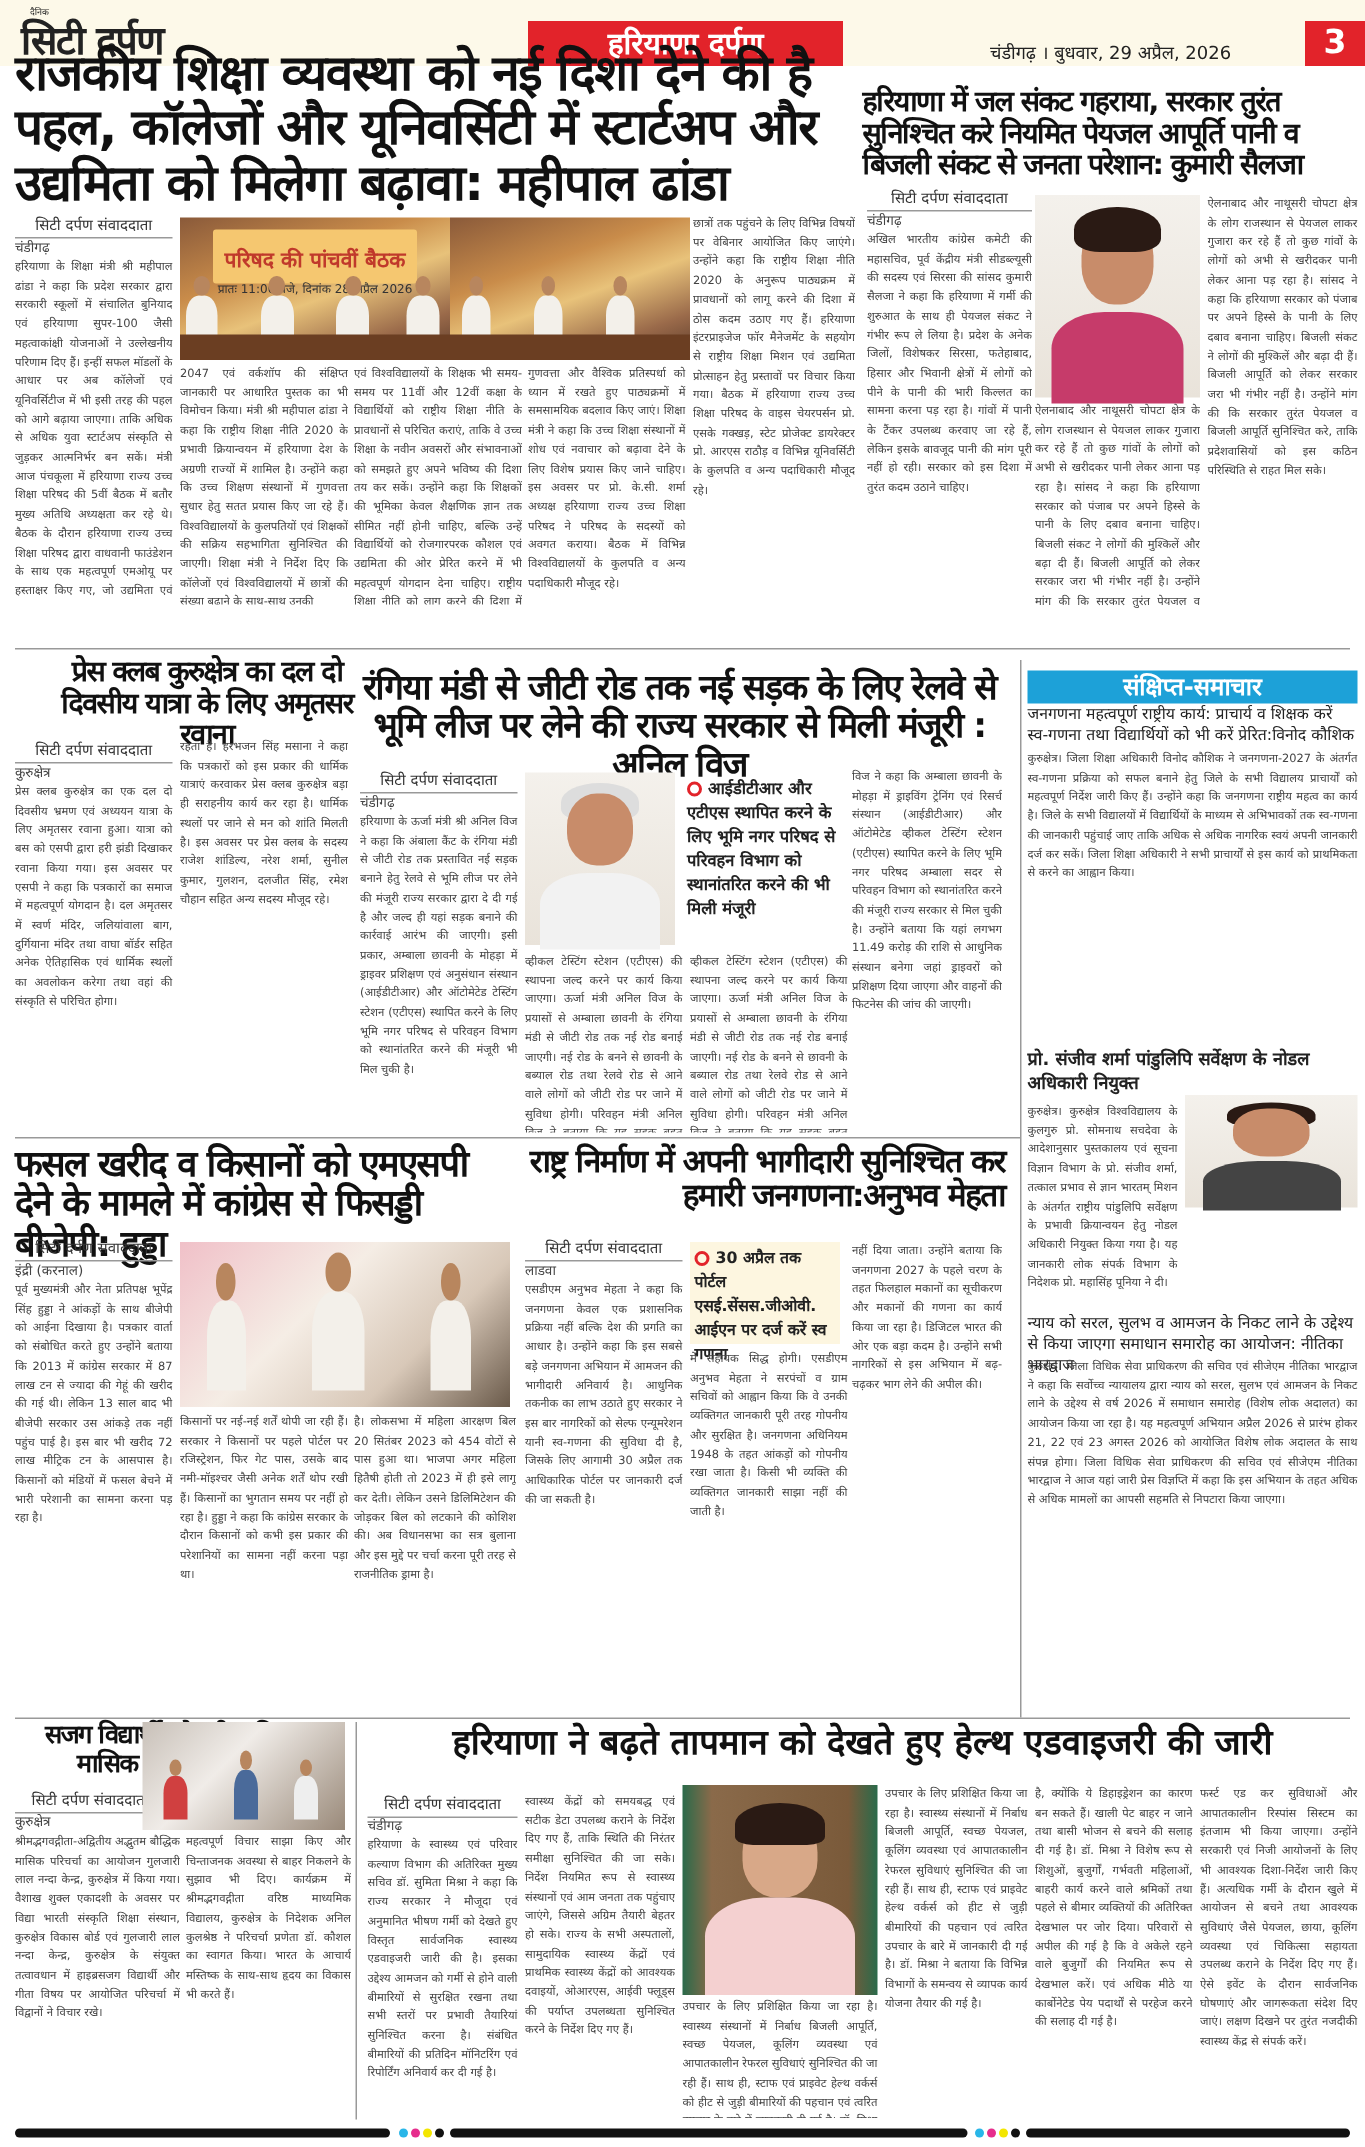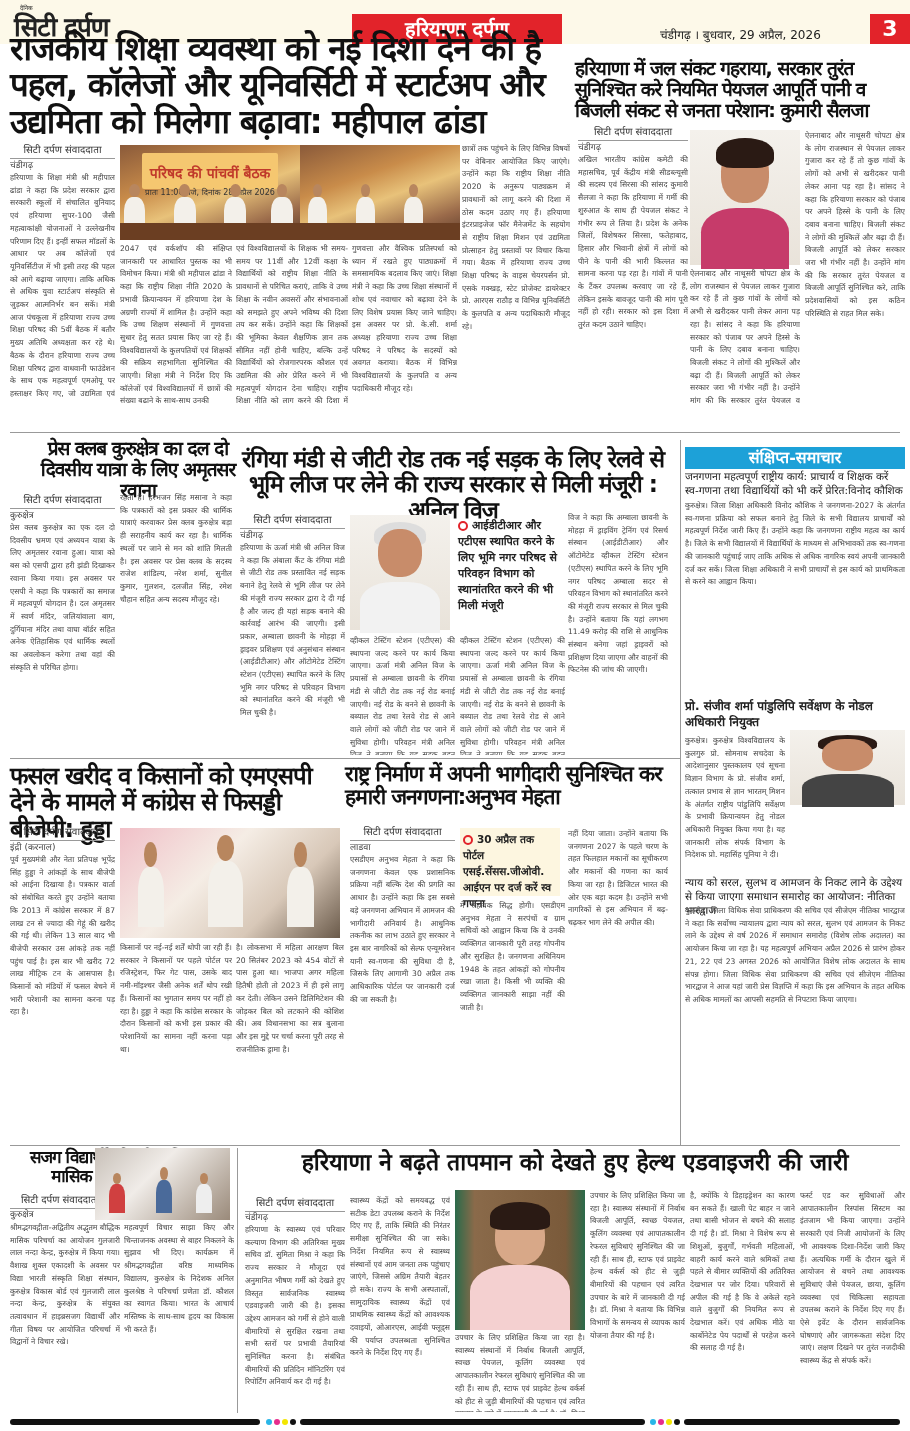--- a/index.html
+++ b/index.html
@@ -141,21 +141,21 @@
   <div class="person" style="left:40%;height:60%;width:16%">
       <div class="face"></div>
     </div>
   <div class="person" style="left:76%;height:55%">
       <div class="face"></div>
     </div>
 </div>
 <div class="abs body" style="left:120px;top:942px;width:112px;height:202px">किसानों पर नई-नई शर्तें थोपी जा रही हैं। सरकार ने किसानों पर पहले पोर्टल पर रजिस्ट्रेशन, फिर गेट पास, उसके बाद नमी-मॉइश्चर जैसी अनेक शर्तें थोप रखी हैं। किसानों का भुगतान समय पर नहीं हो रहा है। हुड्डा ने कहा कि कांग्रेस सरकार के दौरान किसानों को कभी इस प्रकार की परेशानियों का सामना नहीं करना पड़ा था।</div>
 <div class="abs body" style="left:236px;top:942px;width:108px;height:202px">है। लोकसभा में महिला आरक्षण बिल 20 सितंबर 2023 को 454 वोटों से पास हुआ था। भाजपा अगर महिला हितैषी होती तो 2023 में ही इसे लागू कर देती। लेकिन उसने डिलिमिटेशन की जोड़कर बिल को लटकाने की कोशिश की। अब विधानसभा का सत्र बुलाना और इस मुद्दे पर चर्चा करना पूरी तरह से राजनीतिक ड्रामा है।</div>
 
-<div class="abs hl" style="left:345px;top:763px;width:325px;font-size:21px;text-align:left">राष्ट्र निर्माण में अपनी भागीदारी सुनिश्चित कर हमारी जनगणना:अनुभव मेहता</div>
+<div class="abs hl" style="left:345px;top:763px;width:325px;font-size:21px;text-align:right">राष्ट्र निर्माण में अपनी भागीदारी सुनिश्चित कर हमारी जनगणना:अनुभव मेहता</div>
 <div class="abs byline" style="left:350px;top:824px;width:105px">सिटी दर्पण संवाददाता</div>
 <div class="abs place" style="left:350px;top:840px;width:105px">लाडवा</div>
 <div class="abs body" style="left:350px;top:854px;width:105px;height:290px">एसडीएम अनुभव मेहता ने कहा कि जनगणना केवल एक प्रशासनिक प्रक्रिया नहीं बल्कि देश की प्रगति का आधार है। उन्होंने कहा कि इस सबसे बड़े जनगणना अभियान में आमजन की भागीदारी अनिवार्य है। आधुनिक तकनीक का लाभ उठाते हुए सरकार ने इस बार नागरिकों को सेल्फ एन्यूमरेशन यानी स्व-गणना की सुविधा दी है, जिसके लिए आगामी 30 अप्रैल तक आधिकारिक पोर्टल पर जानकारी दर्ज की जा सकती है।</div>
 <div class="abs callout" style="left:460px;top:828px;width:100px;height:68px;background:#fdf6e0;font-size:10.5px;padding:3px"><span class="dot"></span><span>30 अप्रैल तक पोर्टल एसई.सेंसस.जीओवी. आईएन पर दर्ज करें स्व गणना</span></div>
 <div class="abs body" style="left:460px;top:900px;width:105px;height:244px">में सहायक सिद्ध होगी। एसडीएम अनुभव मेहता ने सरपंचों व ग्राम सचिवों को आह्वान किया कि वे उनकी व्यक्तिगत जानकारी पूरी तरह गोपनीय और सुरक्षित है। जनगणना अधिनियम 1948 के तहत आंकड़ों को गोपनीय रखा जाता है। किसी भी व्यक्ति की व्यक्तिगत जानकारी साझा नहीं की जाती है।</div>
 <div class="abs body" style="left:568px;top:828px;width:100px;height:316px">नहीं दिया जाता। उन्होंने बताया कि जनगणना 2027 के पहले चरण के तहत फिलहाल मकानों का सूचीकरण और मकानों की गणना का कार्य किया जा रहा है। डिजिटल भारत की ओर एक बड़ा कदम है। उन्होंने सभी नागरिकों से इस अभियान में बढ़-चढ़कर भाग लेने की अपील की।</div>
 
 <div class="abs hl" style="left:10px;top:1148px;width:230px;font-size:17px;text-align:center">सजग विद्यार्थी और गीता विषय पर मासिक परिचर्चा आयोजित</div>
 <div class="abs byline" style="left:10px;top:1192px;width:100px">सिटी दर्पण संवाददाता</div>
 <div class="abs place" style="left:10px;top:1207px;width:100px">कुरुक्षेत्र</div>

